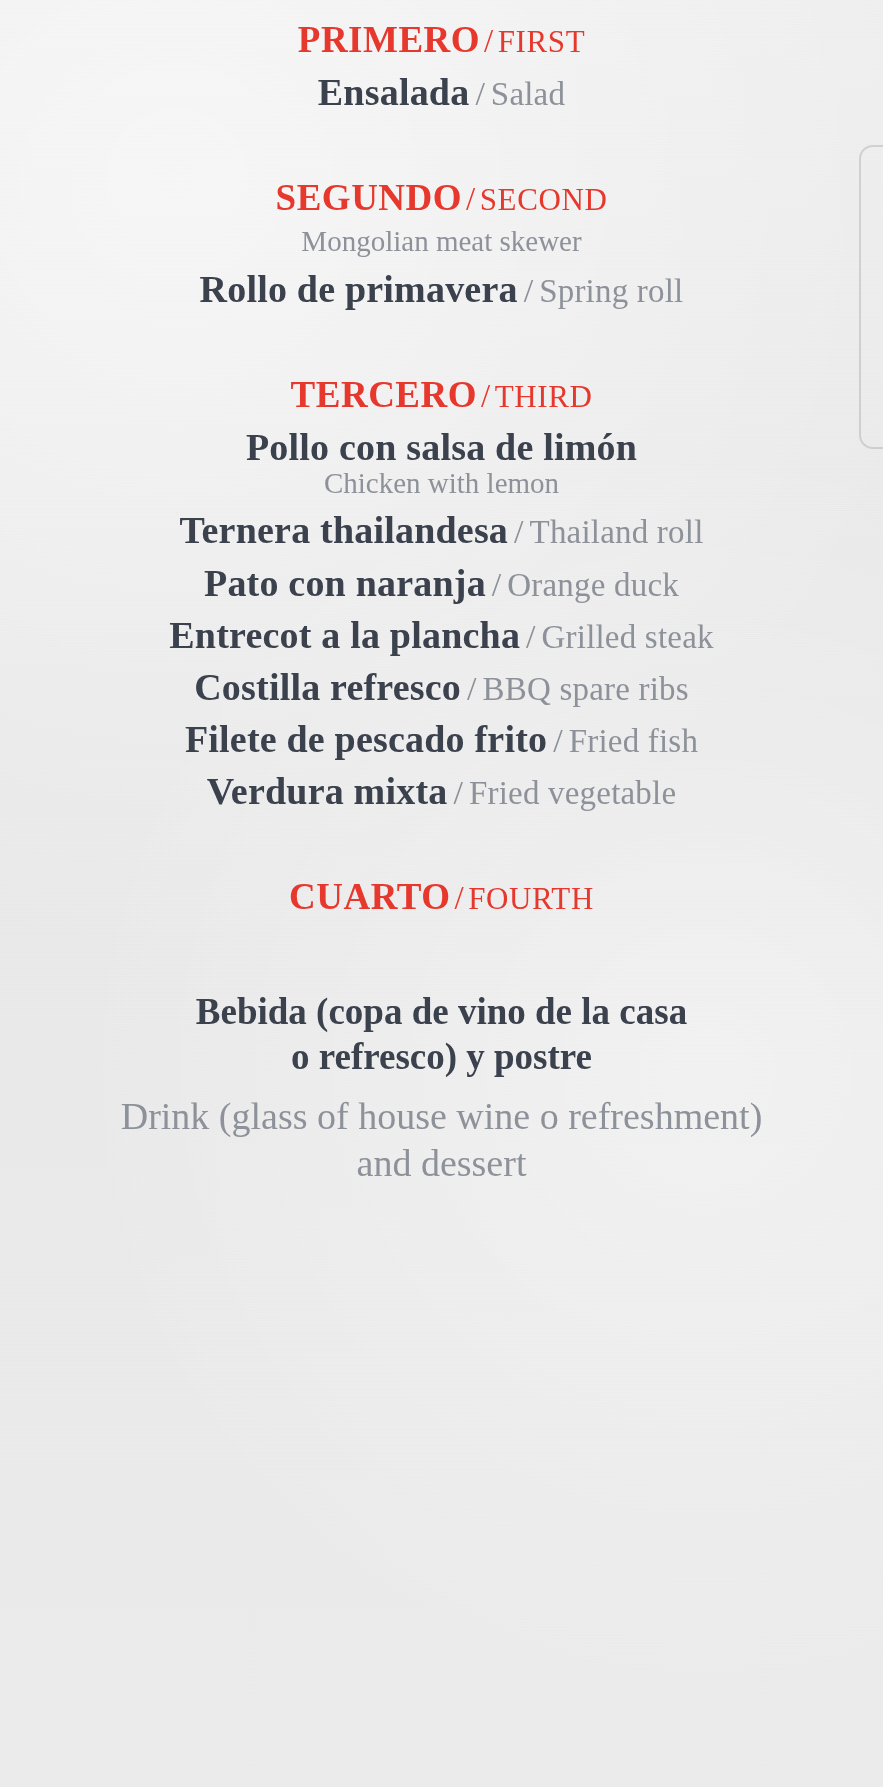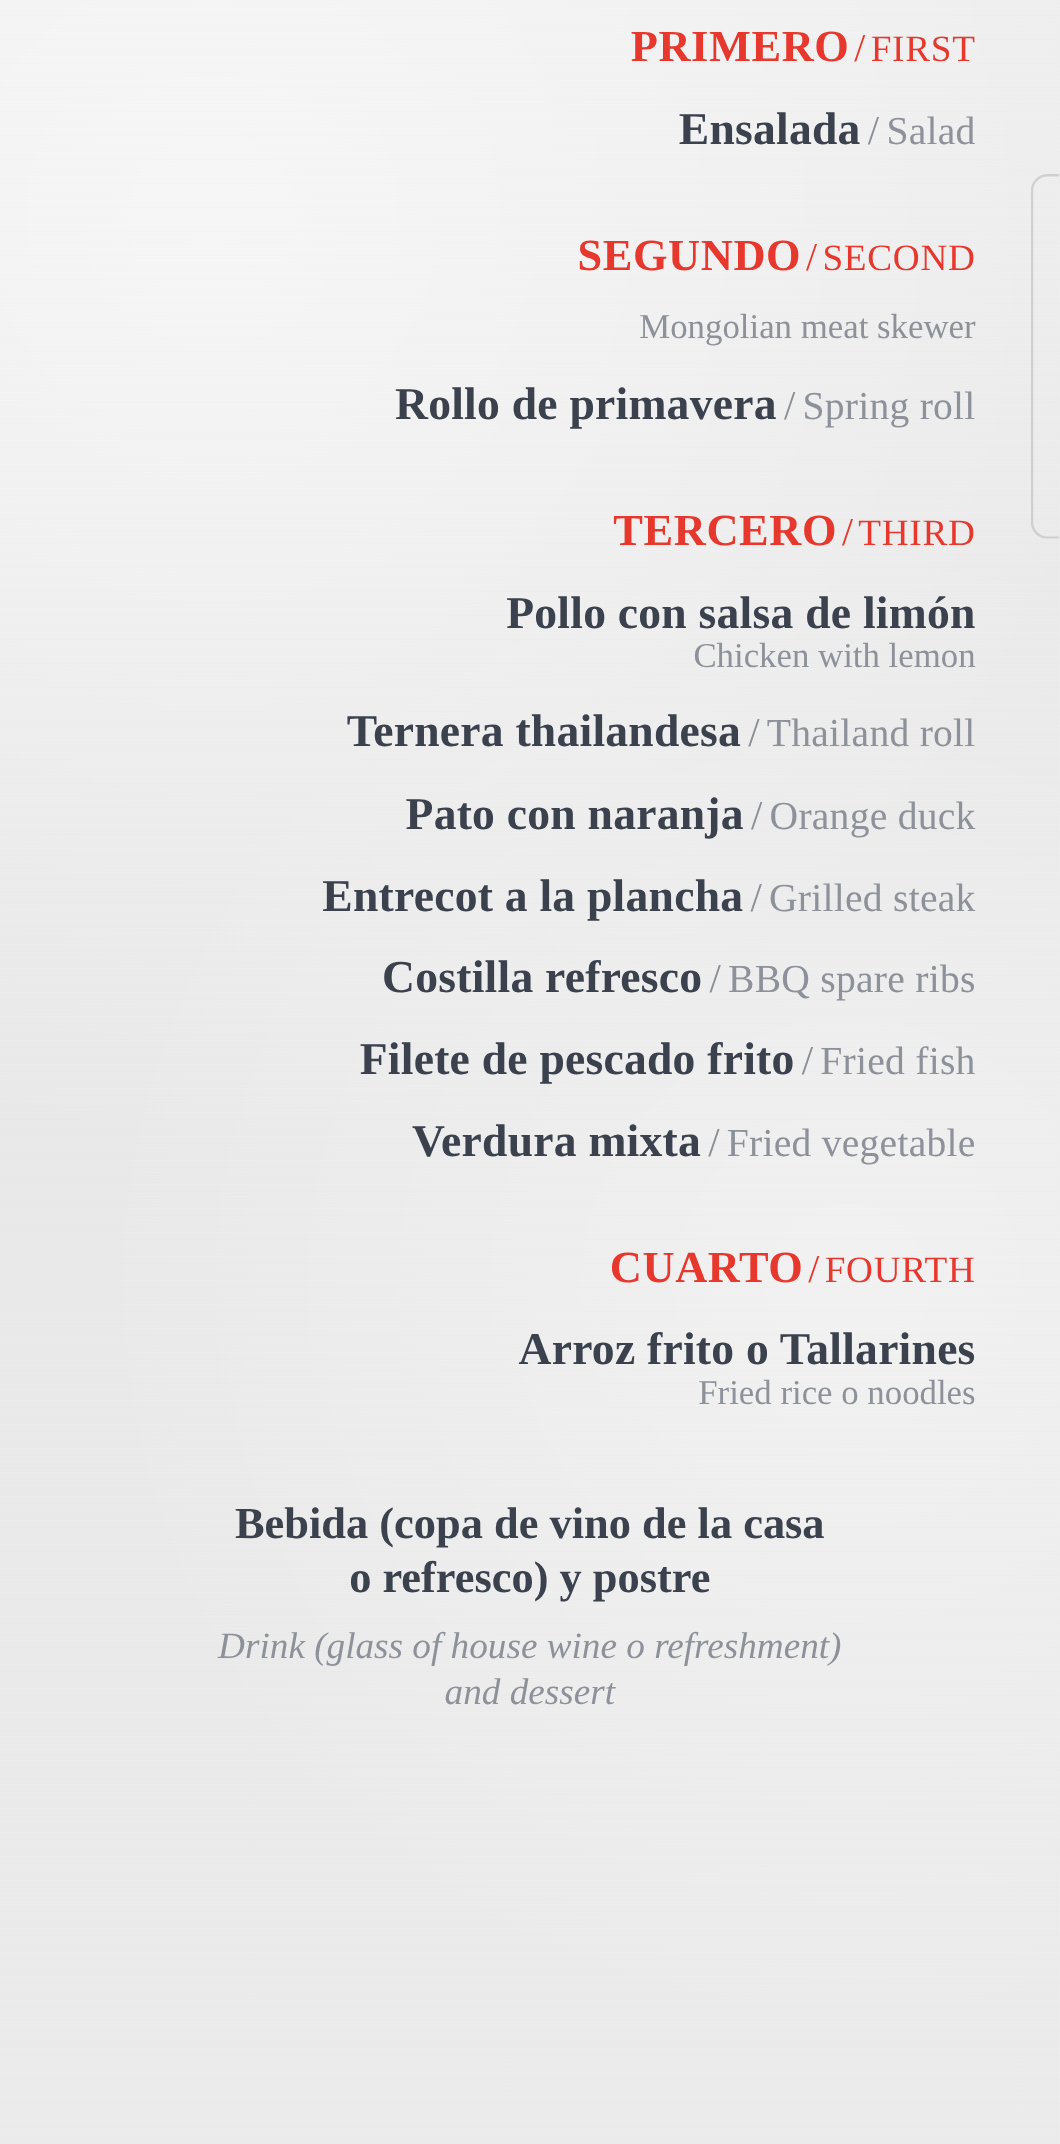--- a/index.html
+++ b/index.html
@@ -22,21 +22,20 @@
 
   .menu {
     width: 883px;
     box-sizing: border-box;
     padding: 8px 70px 30px 70px;
     text-align: center;
   }
 
   .section {
     margin: 0;
-    text-align: right;
   }
   .section-gap-lg { margin-top: 62px; }
 
   .section-head {
     font-size: 37px;
     line-height: 1.18;
     font-weight: bold;
     letter-spacing: 0.5px;
     color: #e8372c;
     white-space: nowrap;
@@ -48,21 +47,21 @@
     padding: 0 4px;
   }
   .section-head .en {
     font-weight: normal;
     font-size: 31px;
     letter-spacing: 0.6px;
     color: #e8372c;
   }
 
   .dish {
-    margin-top: 24px;
+    margin-top: 8px;
     line-height: 1.16;
   }
   .dish .es {
     font-size: 38px;
     font-weight: bold;
     color: #3a414d;
     letter-spacing: 0.2px;
   }
   .dish .slash {
     font-size: 34px;
@@ -91,26 +90,25 @@
   }
   .closing .es {
     display: block;
     font-size: 37px;
     font-weight: bold;
     color: #3a414d;
     line-height: 1.22;
   }
   .closing .en-block {
     display: block;
-    font-size: 31px;
+    font-size: 38px;
     font-weight: normal;
     color: #8d9199;
     line-height: 1.25;
     margin-top: 14px;
-    font-style: italic;
   }
 
   
   .panel-edge {
     position: absolute;
     right: 0px;
     top: 145px;
     width: 22px;
     height: 300px;
     border: 2px solid rgba(150,155,163,0.35);
@@ -181,24 +179,20 @@
     </div>
     <div class="dish">
       <span class="es">Verdura mixta</span><span class="slash">/</span><span class="en">Fried vegetable</span>
     </div>
   </div>
 
   <div class="section section-gap-lg">
     <div class="section-head">
       <span>CUARTO</span><span class="slash">/</span><span class="en">FOURTH</span>
     </div>
-    <div class="dish">
-      <span class="es">Arroz frito o Tallarines</span>
-      <span class="en-block">Fried rice o noodles</span>
-    </div>
   </div>
 
   <div class="closing">
     <span class="es">Bebida (copa de vino de la casa</span>
     <span class="es">o refresco) y postre</span>
     <span class="en-block">Drink (glass of house wine o refreshment)</span>
     <span class="en-block" style="margin-top:0">and dessert</span>
   </div>
 
 </div>

